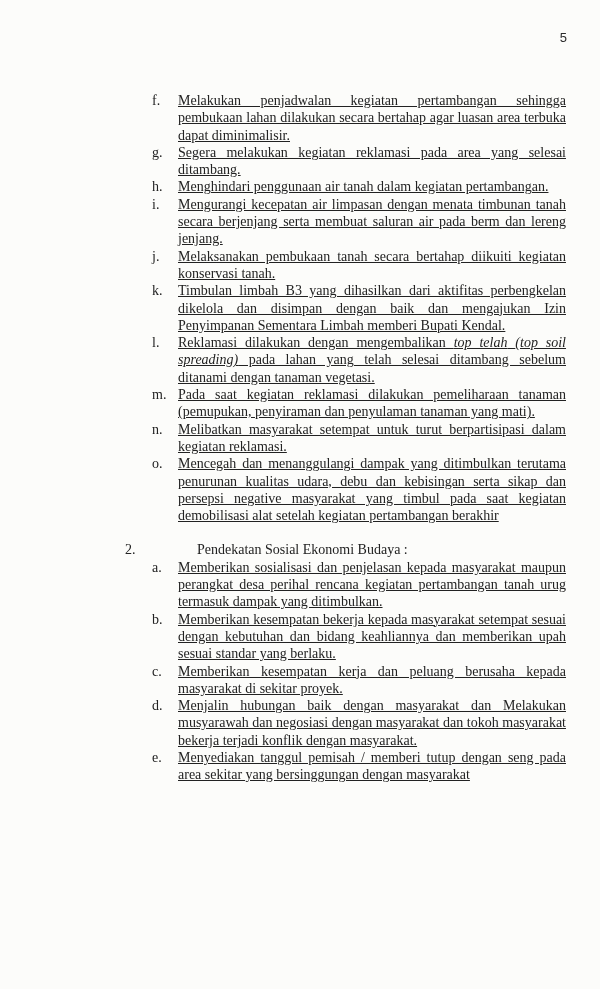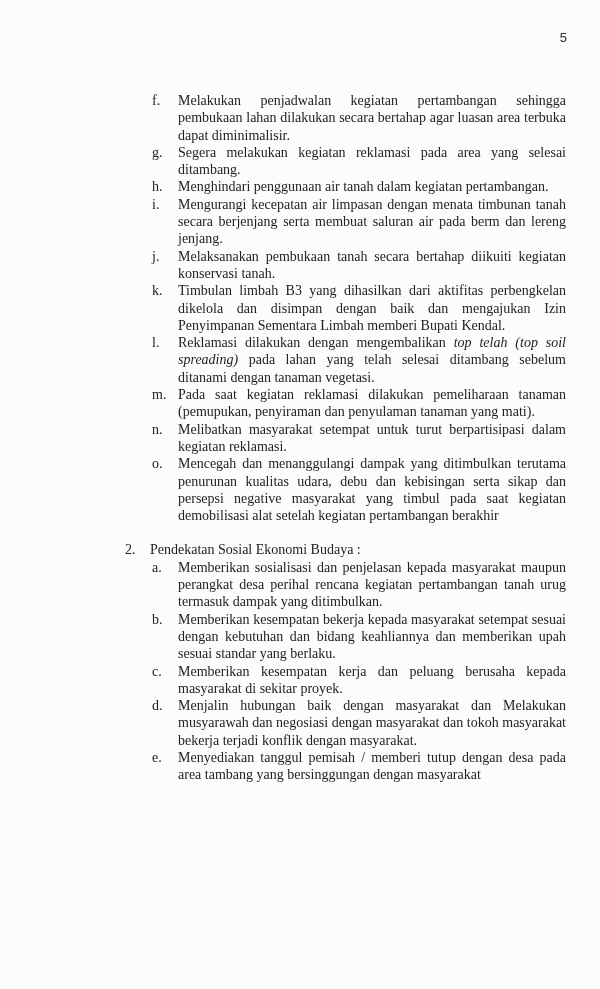--- a/index.html
+++ b/index.html
@@ -42,34 +42,36 @@
     align-items: flex-start;
   }
   .list-item .marker {
     flex: 0 0 26px;
     width: 26px;
   }
   .list-item .item-text {
     flex: 1 1 auto;
     text-align: justify;
     text-justify: inter-word;
+    text-decoration: underline;
   }
   .it {
     font-style: italic;
   }
   .numbered-heading {
     display: flex;
     margin: 17px 34px 0 125px;
   }
   .numbered-heading .num-marker {
     flex: 0 0 25px;
     width: 25px;
   }
   .numbered-heading .num-title {
     flex: 1 1 auto;
+    margin-left: 47px;
   }
 </style>
 </head>
 <body>
 
 <div class="page">
   <div class="page-number">5</div>
 
   <div class="content">
     <div class="letter-list" id="list-section1">
@@ -132,17 +134,17 @@
         <div class="list-item">
           <span class="marker">c.</span>
           <div class="item-text"><span>Memberikan kesempatan kerja dan peluang berusaha kepada masyarakat di sekitar proyek.</span></div>
         </div>
         <div class="list-item">
           <span class="marker">d.</span>
           <div class="item-text"><span>Menjalin hubungan baik dengan masyarakat dan Melakukan musyarawah dan negosiasi dengan masyarakat dan tokoh masyarakat bekerja terjadi konflik dengan masyarakat.</span></div>
         </div>
         <div class="list-item">
           <span class="marker">e.</span>
-          <div class="item-text"><span>Menyediakan tanggul pemisah / memberi tutup dengan desa pada area tambang yang bersinggungan dengan masyarakat</span></div>
+          <div class="item-text"><span>Menyediakan tanggul pemisah / memberi tutup dengan seng pada area sekitar yang bersinggungan dengan masyarakat</span></div>
         </div>
       </div>
   </div>
 </div>
 
 </body></html>

